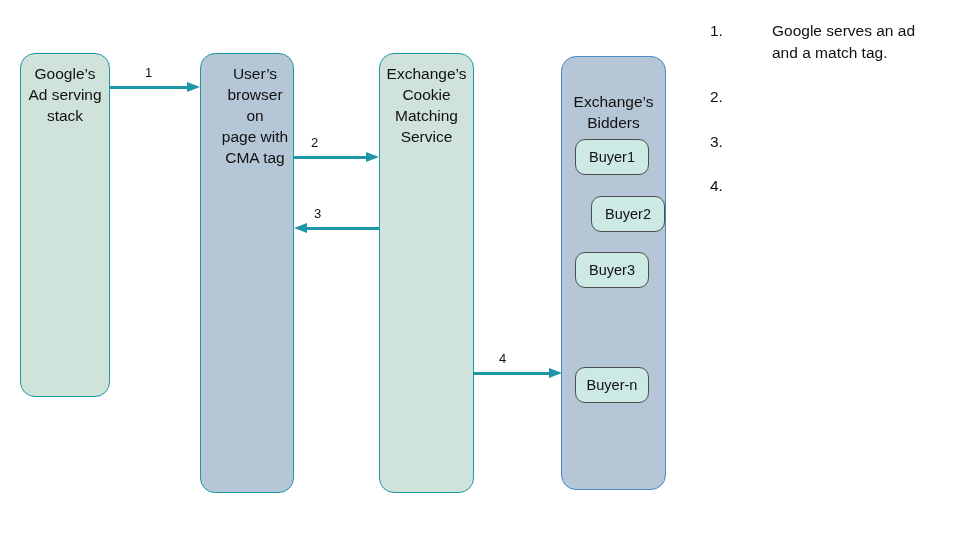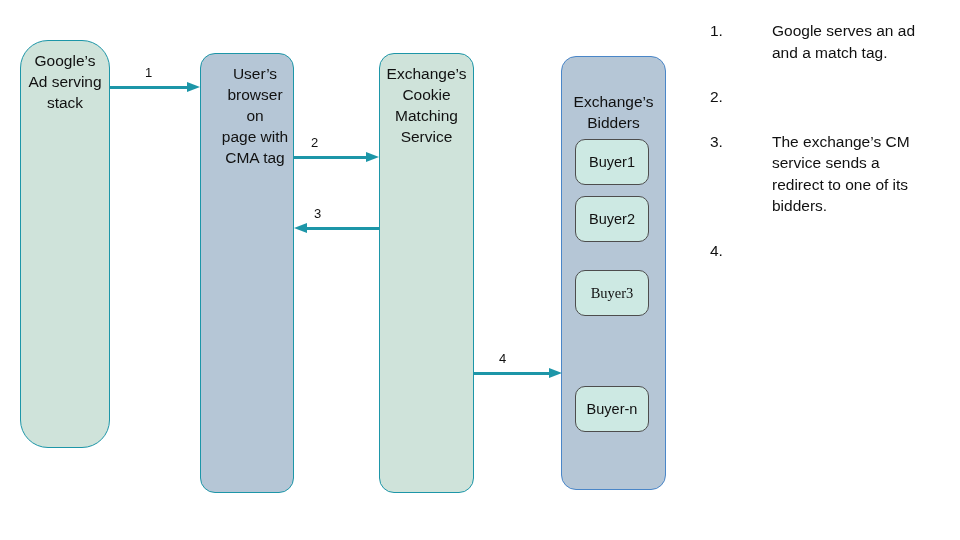--- a/index.html
+++ b/index.html
@@ -22,44 +22,44 @@
     text-align: center;
     font-size: 15.5px;
     line-height: 21px;
     white-space: pre-line;
     padding-top: 9px;
   }
   .node.green { background: #cfe3da; }
   .node.blue  { background: #b5c6d6; }
   .node.blue-border { border-color: #4a86c8; }
 
-  #node-google   { left: 20px;  top: 40px; width: 90px;  height: 408px; border-radius: 28px; }
+  #node-google   { left: 20px;  top: 53px; width: 90px;  height: 344px; }
   #node-browser  { left: 200px; top: 53px; width: 94px;  height: 440px; padding-left: 16px; }
   #node-cms      { left: 379px; top: 53px; width: 95px;  height: 440px; }
   #node-bidders  { left: 561px; top: 56px; width: 105px; height: 434px; padding-top: 13px; }
 
   
   .buyer {
     position: absolute;
     left: 13px;
     width: 74px;
-    height: 46px;
+    height: 36px;
     background: #cde9e3;
     border: 1.4px solid #4d4d4d;
     border-radius: 10px;
     font-size: 14.5px;
     display: flex;
     align-items: center;
     justify-content: center;
     white-space: nowrap;
   }
   #buyer-1 { top: 82px; }
-  #buyer-2 { top: 139px; }
-  #buyer-3 { top: 213px; font-family: Liberation Serif, serif; }
-  #buyer-n { top: 329px; }
+  #buyer-2 { top: 139px; margin-left: 16px; }
+  #buyer-3 { top: 195px; }
+  #buyer-n { top: 310px; }
 
   
   .arrow { position: absolute; height: 10px; }
   .arrow .shaft {
     position: absolute;
     top: 3.5px;
     height: 3px;
     left: 0; right: 11px;
     background: #1d96a8;
   }
@@ -167,23 +167,19 @@
     <div class="note">
       <span class="note-num">1.</span>
       <span class="note-text">Google serves an ad
 and a match tag.</span>
     </div>
     <div class="note">
       <span class="note-num">2.</span>
     </div>
     <div class="note">
       <span class="note-num">3.</span>
-      <span class="note-text">The exchange’s CM
-service sends a
-redirect to one of its
-bidders.</span>
     </div>
     <div class="note">
       <span class="note-num">4.</span>
     </div>
   </div>
 
 </div>
 
 </body></html>

